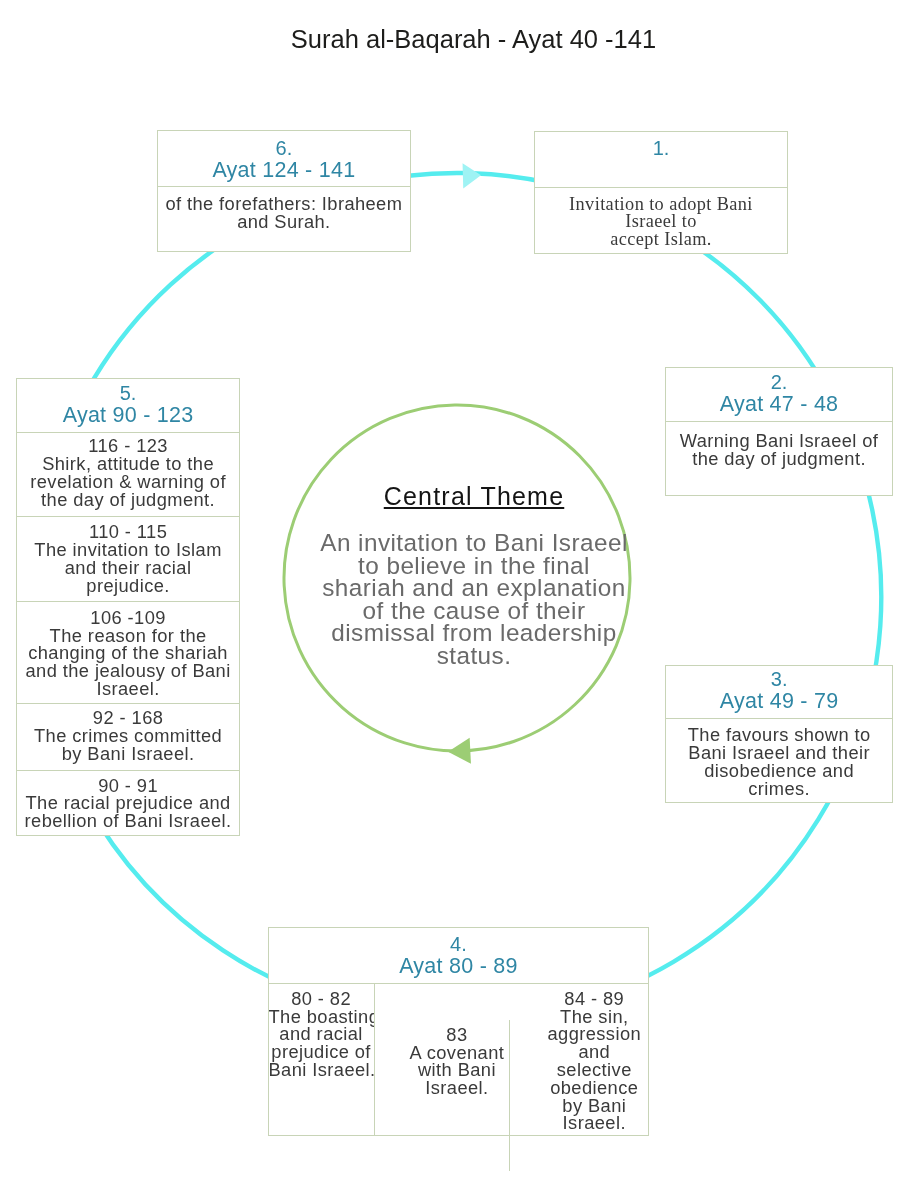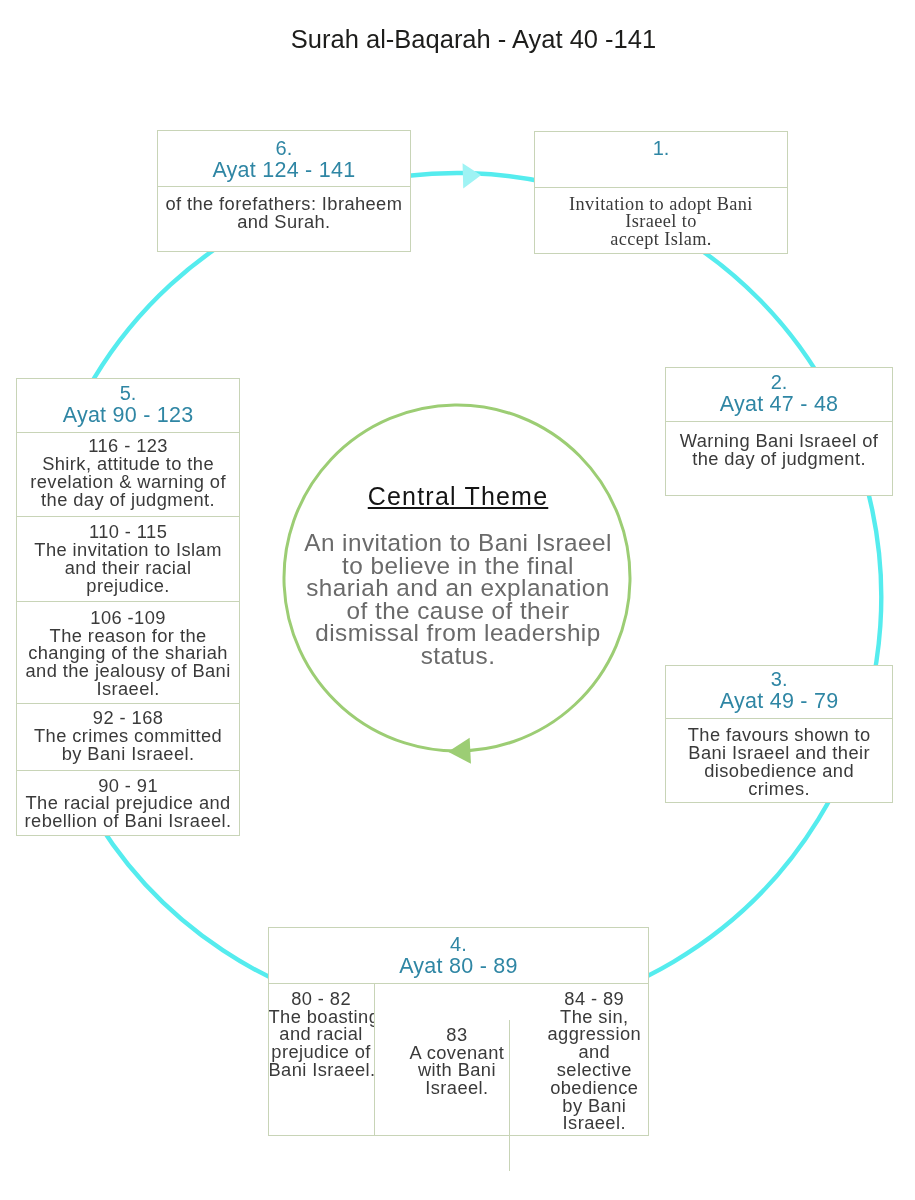--- a/index.html
+++ b/index.html
@@ -158,21 +158,21 @@
           <div>by Bani Israeel.</div>
         </div>
         <div class="cell" style="height: 65px; padding-top: 6px;">
           <div>90 - 91</div>
           <div>The racial prejudice and</div>
           <div>rebellion of Bani Israeel.</div>
         </div>
       </div>
   </div>
 
-  <div class="ct-wrap" id="ct" style="left: 298px; top: 483.5px; width: 320px;">
+  <div class="ct-wrap" id="ct" style="left: 314px; top: 483.5px; width: 320px;">
     <div class="ct-title"><u>Central Theme</u></div>
     <div class="ct-body" id="ctBody" style="margin-top: 23.6px;">
         <div>An invitation to Bani Israeel</div>
         <div>to believe in the final</div>
         <div>shariah and an explanation</div>
         <div>of the cause of their</div>
         <div>dismissal from leadership</div>
         <div>status.</div>
       </div>
   </div>

